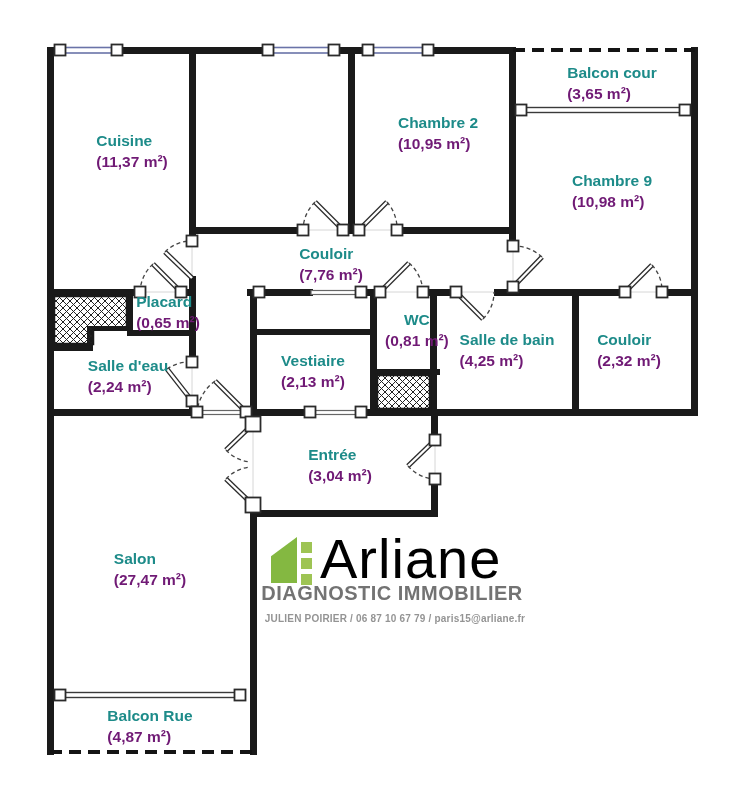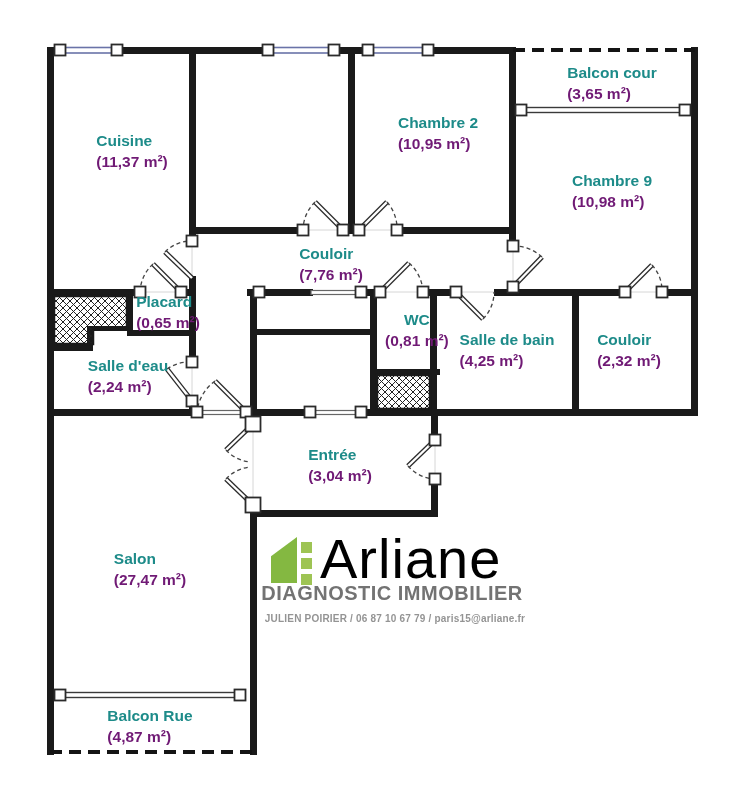--- a/index.html
+++ b/index.html
@@ -243,20 +243,24 @@
   <div class="rarea">(7,76 m²)</div>
 </div>
 <div class="room-label" style="left:168px;top:291px">
   <div class="rname">Placard</div>
   <div class="rarea">(0,65 m²)</div>
 </div>
 <div class="room-label" style="left:128px;top:355px">
   <div class="rname">Salle d'eau</div>
   <div class="rarea">(2,24 m²)</div>
 </div>
+<div class="room-label" style="left:313px;top:350px">
+  <div class="rname">Vestiaire</div>
+  <div class="rarea">(2,13 m²)</div>
+</div>
 <div class="room-label left-align" style="left:385px;top:309px">
   <div class="rname">WC</div>
   <div class="rarea">(0,81 m²)</div>
 </div>
 <div class="room-label" style="left:507px;top:329px">
   <div class="rname">Salle de bain</div>
   <div class="rarea">(4,25 m²)</div>
 </div>
 <div class="room-label" style="left:629px;top:329px">
   <div class="rname">Couloir</div>

